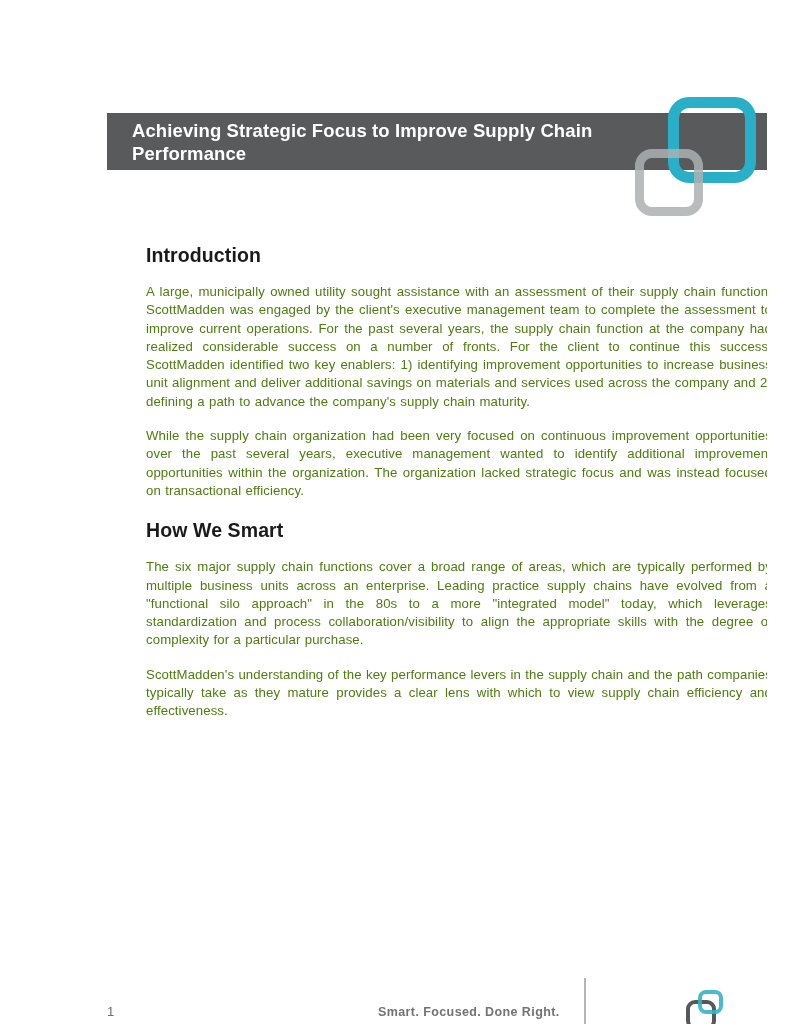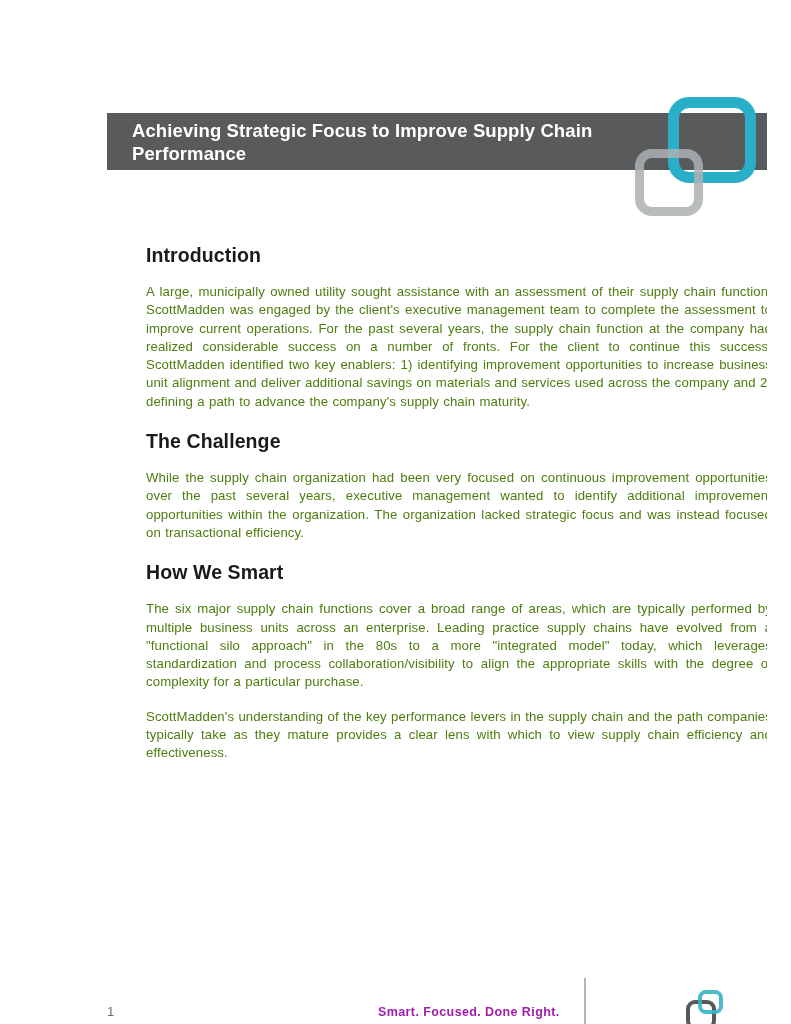--- a/index.html
+++ b/index.html
@@ -93,21 +93,21 @@
     top: 956px;
     font-size: 13px;
     color: #6d6e70;
   }
   .tagline {
     position: absolute;
     left: 330px;
     top: 957px;
     font-size: 12.5px;
     font-weight: bold;
-    color: #a21caf;
+    color: #737373;
     letter-spacing: 0.4px;
   }
   .footer-divider {
     position: absolute;
     left: 536px;
     top: 930px;
     width: 2px;
     height: 58px;
     background: #b3b5b7;
   }
@@ -171,21 +171,20 @@
   <div class="deco-teal"></div>
   <div class="deco-gray"></div>
 
   <div class="content">
     <section>
       <h2>Introduction</h2>
       <p>A large, municipally owned utility sought assistance with an assessment of their supply chain function. ScottMadden was engaged by the client's executive management team to complete the assessment to improve current operations. For the past several years, the supply chain function at the company had realized considerable success on a number of fronts. For the client to continue this success, ScottMadden identified two key enablers: 1) identifying improvement opportunities to increase business unit alignment and deliver additional savings on materials and services used across the company and 2) defining a path to advance the company's supply chain maturity.</p>
     </section>
 
     <section>
-      <h2>The Challenge</h2>
       <p>While the supply chain organization had been very focused on continuous improvement opportunities over the past several years, executive management wanted to identify additional improvement opportunities within the organization. The organization lacked strategic focus and was instead focused on transactional efficiency.</p>
     </section>
 
     <section>
       <h2>How We Smart</h2>
       <p>The six major supply chain functions cover a broad range of areas, which are typically performed by multiple business units across an enterprise. Leading practice supply chains have evolved from a "functional silo approach" in the 80s to a more "integrated model" today, which leverages standardization and process collaboration/visibility to align the appropriate skills with the degree of complexity for a particular purchase.</p>
       <p>ScottMadden's understanding of the key performance levers in the supply chain and the path companies typically take as they mature provides a clear lens with which to view supply chain efficiency and effectiveness.</p>
     </section>
   </div>
 

